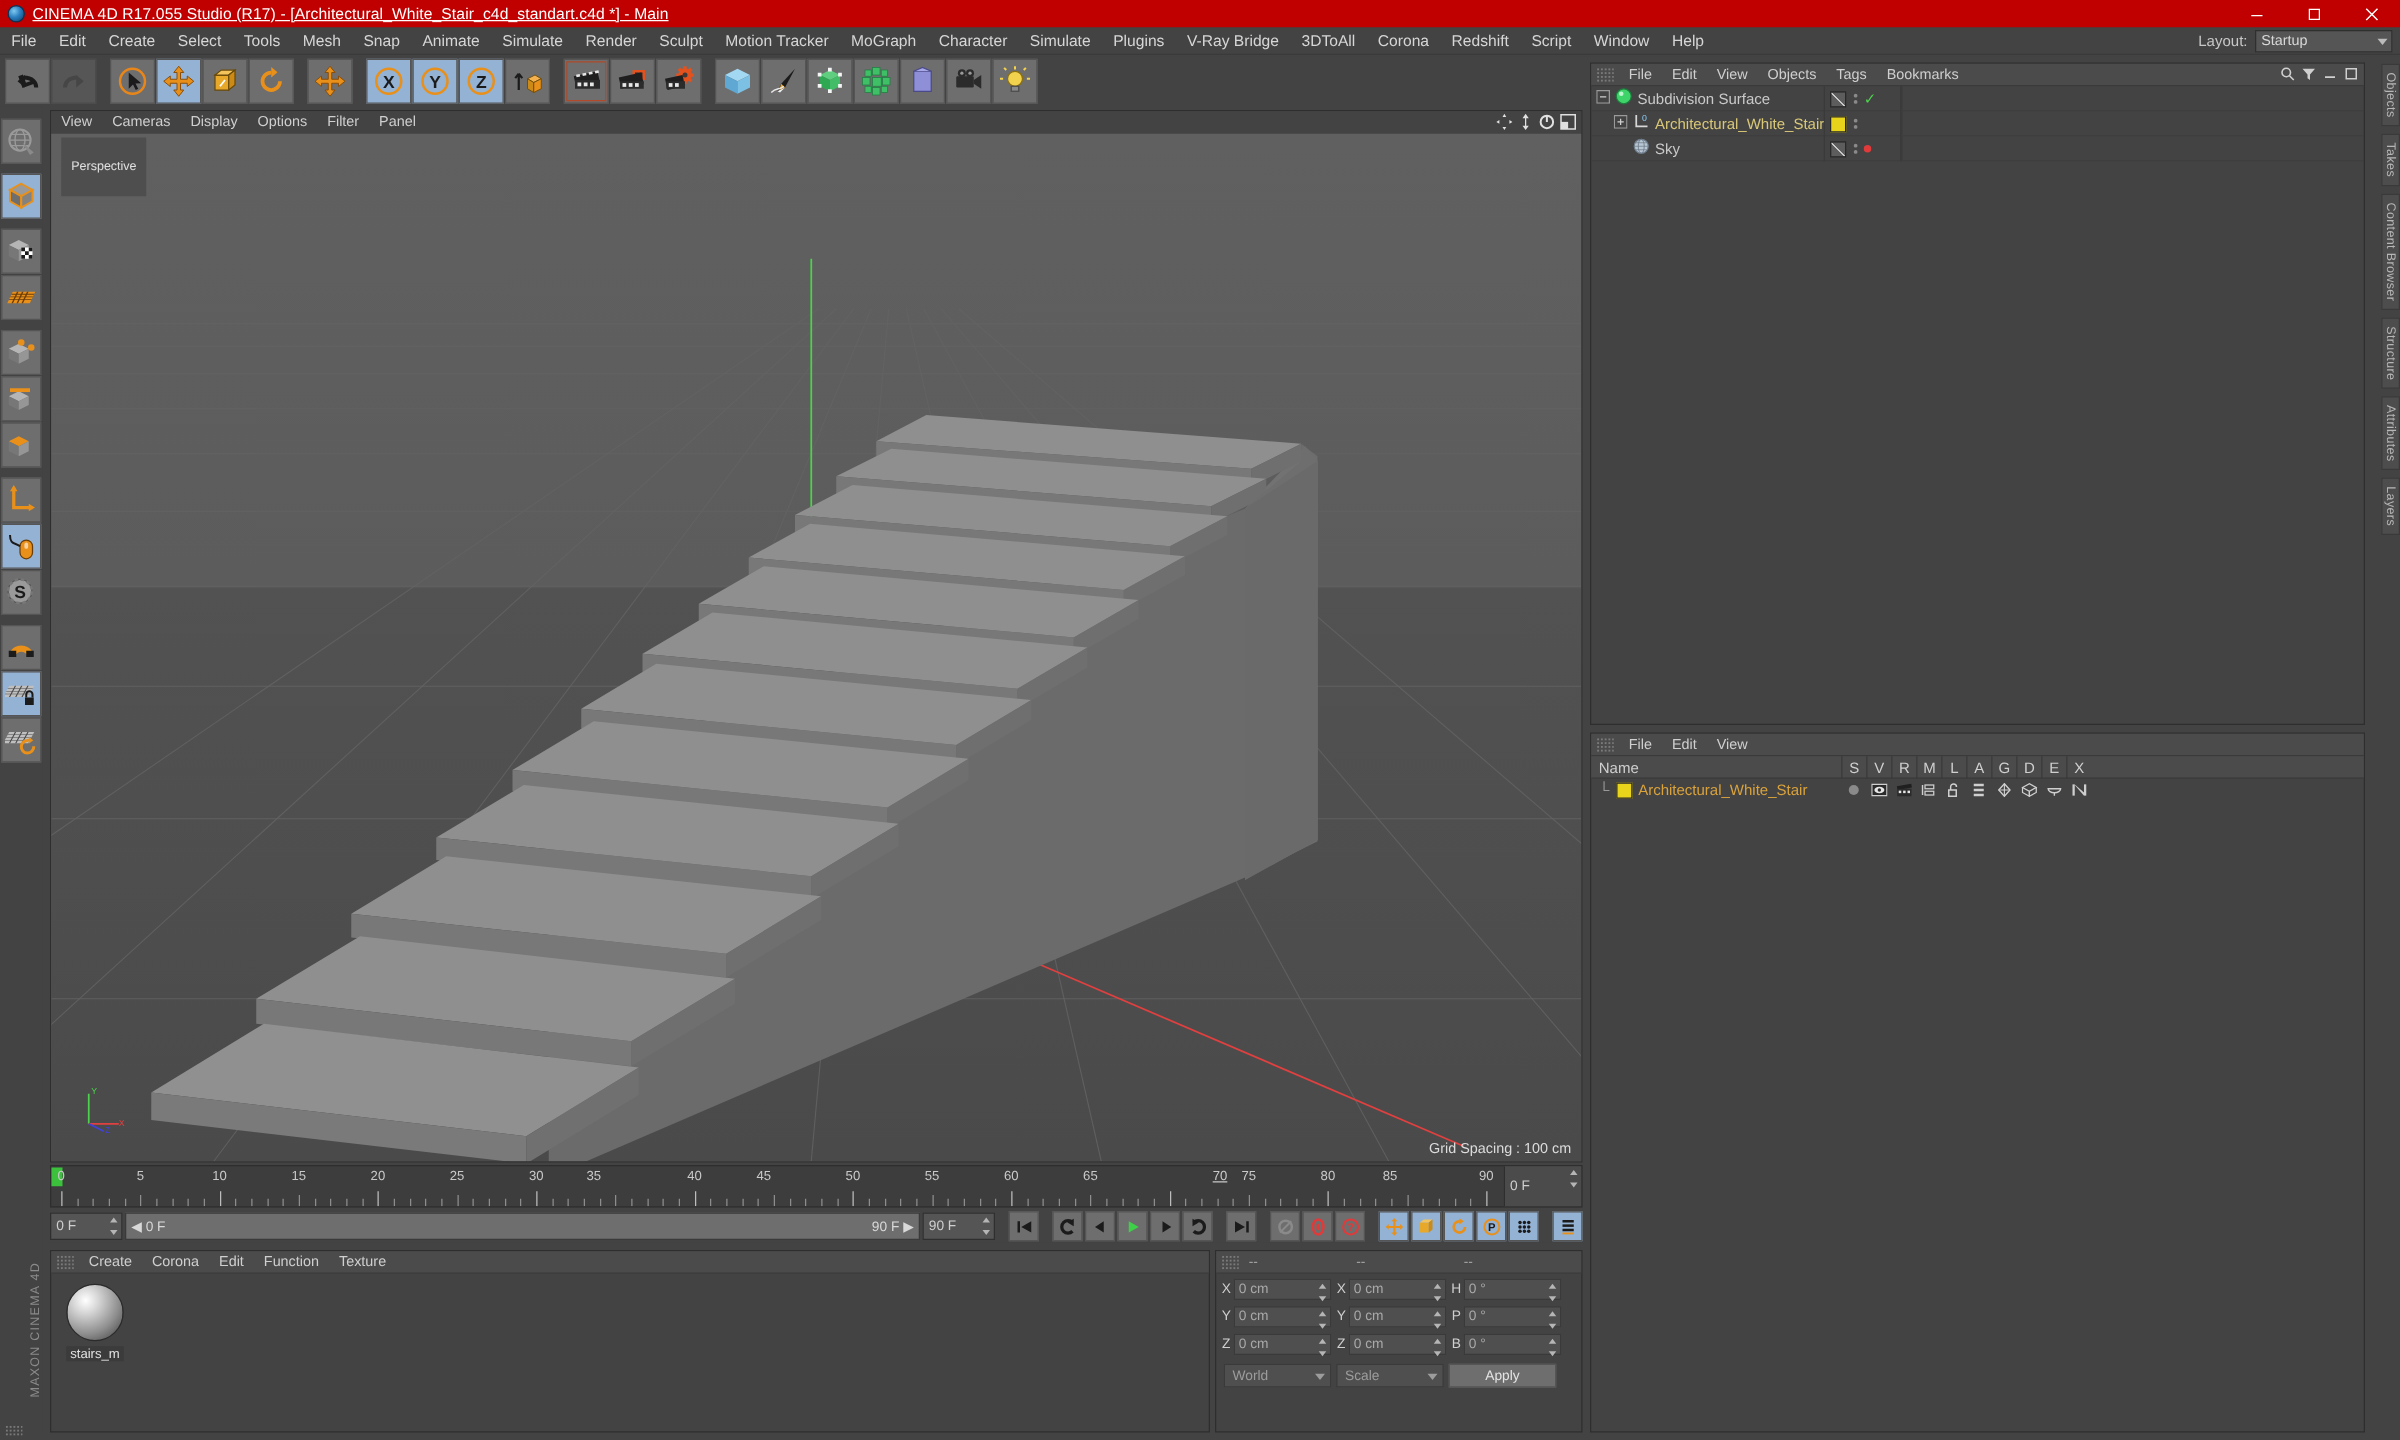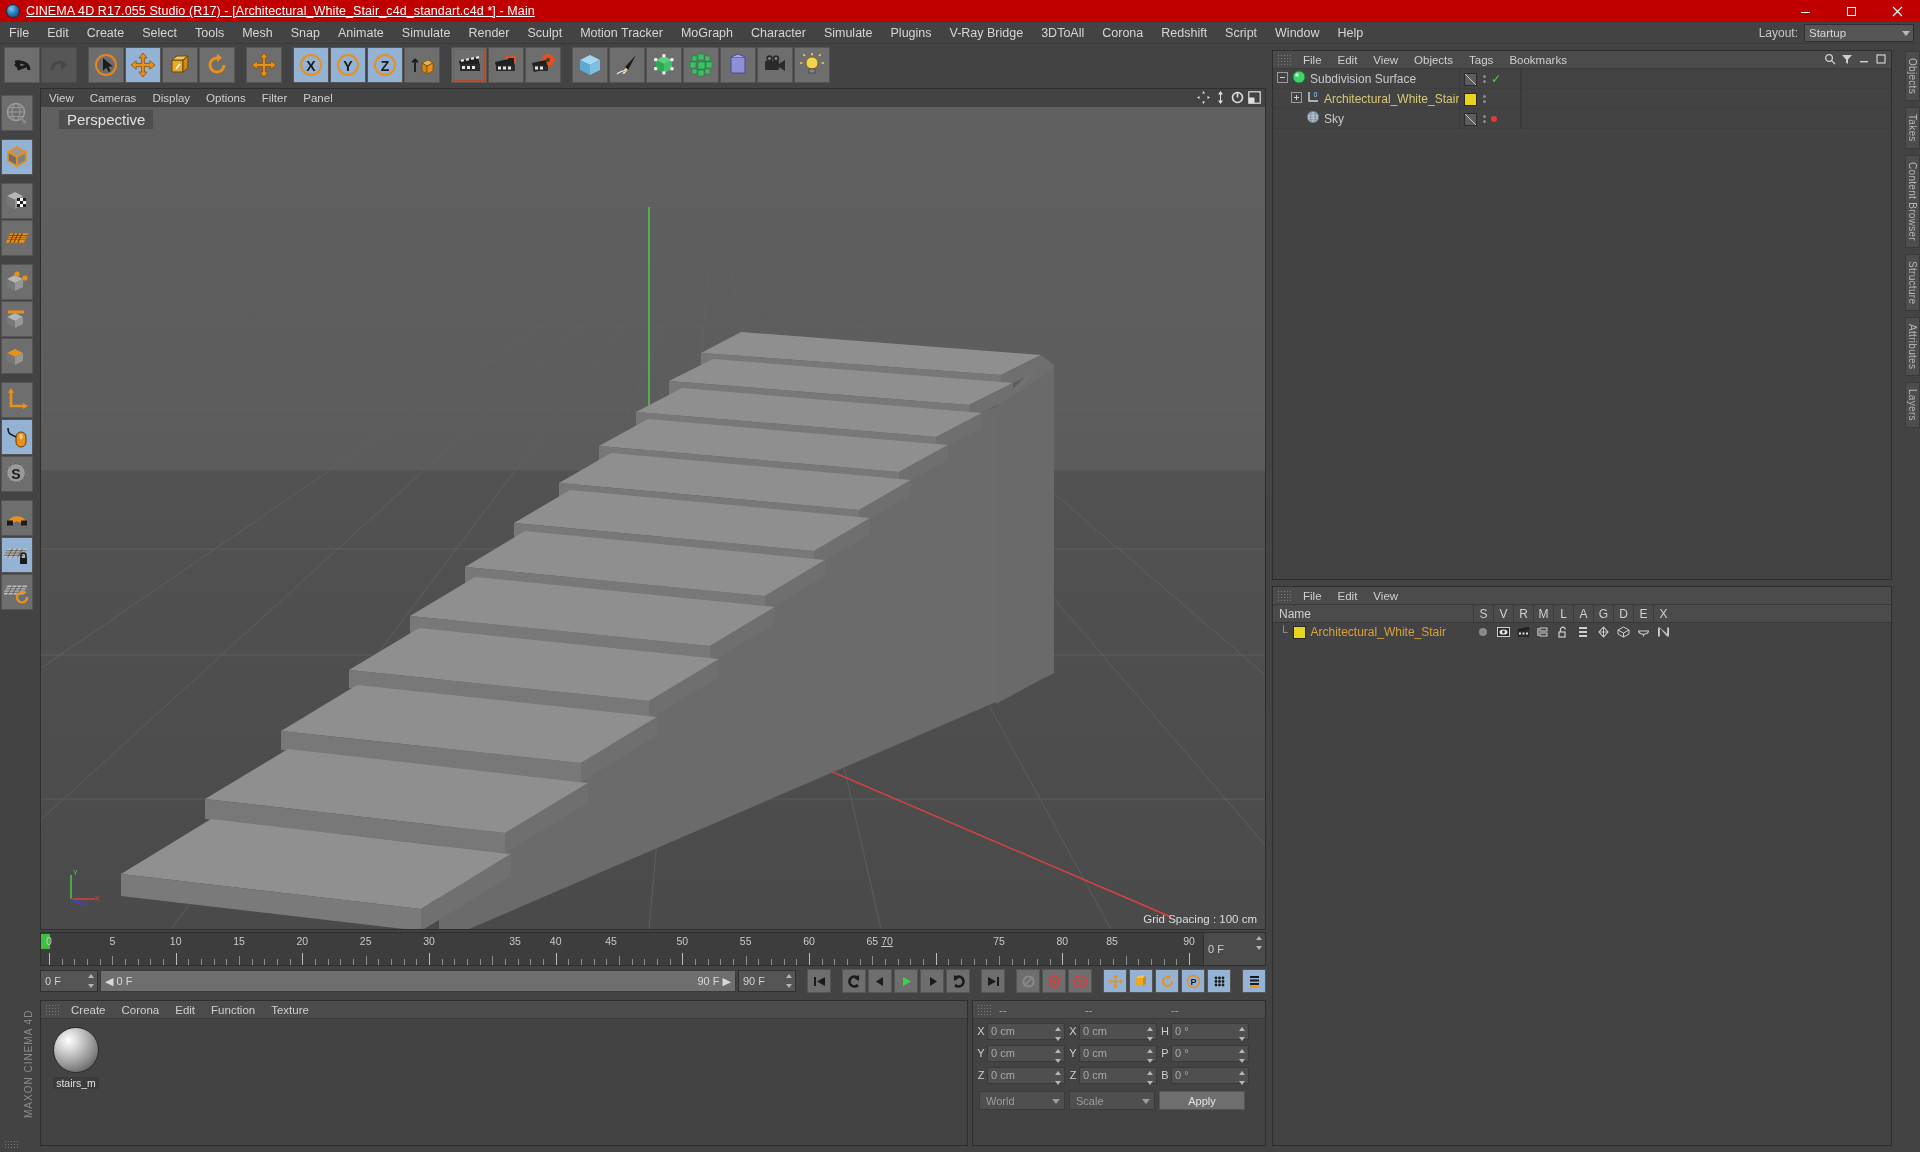--- a/index.html
+++ b/index.html
@@ -142,24 +142,24 @@
     position: absolute; right: 4px; top: 2px;
     display: flex; gap: 4px; align-items: center;
   }
   .viewport {
     position: relative;
     width: 1224px; height: 822px;
     overflow: hidden;
     background: linear-gradient(180deg, #5d5d5d 0%, #5a5a5a 42%, #565656 42.2%, #4e4e4e 100%);
   }
   .persp-label {
-    position: absolute; top: 3px; left: 18px;
-    font-size: 15px; color: #e0e0e0;
+    position: absolute; top: 3px; left: 8px;
+    font-size: 10px; color: #e0e0e0;
     background: #4e4e4e;
-    padding: 1px 8px;
+    padding: 18px 8px;
     z-index: 5;
   }
   .gridspacing {
     position: absolute; bottom: 4px; right: 8px;
     font-size: 11.5px; color: #dcdcdc; z-index: 5;
   }
   .axis-gizmo {
     position: absolute; left: 22px; bottom: 22px;
     width: 40px; height: 40px; z-index: 5;
   }
@@ -937,28 +937,28 @@
     <div class="tlruler">
       <div class="tlruler-inner" id="tl-inner">
         <div class="tl-green"></div>
       <div class="tl-tick-label" style="left: 8px;">0</div>
           <div class="tl-tick-label" style="left: 71.3333px;">5</div>
           <div class="tl-tick-label" style="left: 134.667px;">10</div>
           <div class="tl-tick-label" style="left: 198px;">15</div>
           <div class="tl-tick-label" style="left: 261.333px;">20</div>
           <div class="tl-tick-label" style="left: 324.667px;">25</div>
           <div class="tl-tick-label" style="left: 388px;">30</div>
-          <div class="tl-tick-label" style="left: 474px;">35</div>
+          <div class="tl-tick-label" style="left: 434px;">35</div>
           <div class="tl-tick-label" style="left: 514.667px;">40</div>
           <div class="tl-tick-label" style="left: 570px;">45</div>
           <div class="tl-tick-label" style="left: 641.333px;">50</div>
           <div class="tl-tick-label" style="left: 704.667px;">55</div>
           <div class="tl-tick-label" style="left: 768px;">60</div>
           <div class="tl-tick-label" style="left: 831.333px;">65</div>
-          <div class="tl-tick-label" style="left: 846px; text-decoration: underline;">70</div>
+          <div class="tl-tick-label" style="left: 935px; text-decoration: underline;">70</div>
           <div class="tl-tick-label" style="left: 958px;">75</div>
           <div class="tl-tick-label" style="left: 1021.33px;">80</div>
           <div class="tl-tick-label" style="left: 1071px;">85</div>
           <div class="tl-tick-label" style="left: 1148px;">90</div>
           <div class="tl-tick" style="left: 8px; height: 12px; background: rgb(189, 189, 189);"></div>
           <div class="tl-tick" style="left: 20.6667px; height: 6px; background: rgb(141, 141, 141);"></div>
           <div class="tl-tick" style="left: 33.3333px; height: 6px; background: rgb(141, 141, 141);"></div>
           <div class="tl-tick" style="left: 46px; height: 6px; background: rgb(141, 141, 141);"></div>
           <div class="tl-tick" style="left: 58.6667px; height: 6px; background: rgb(141, 141, 141);"></div>
           <div class="tl-tick" style="left: 71.3333px; height: 9px; background: rgb(141, 141, 141);"></div>

